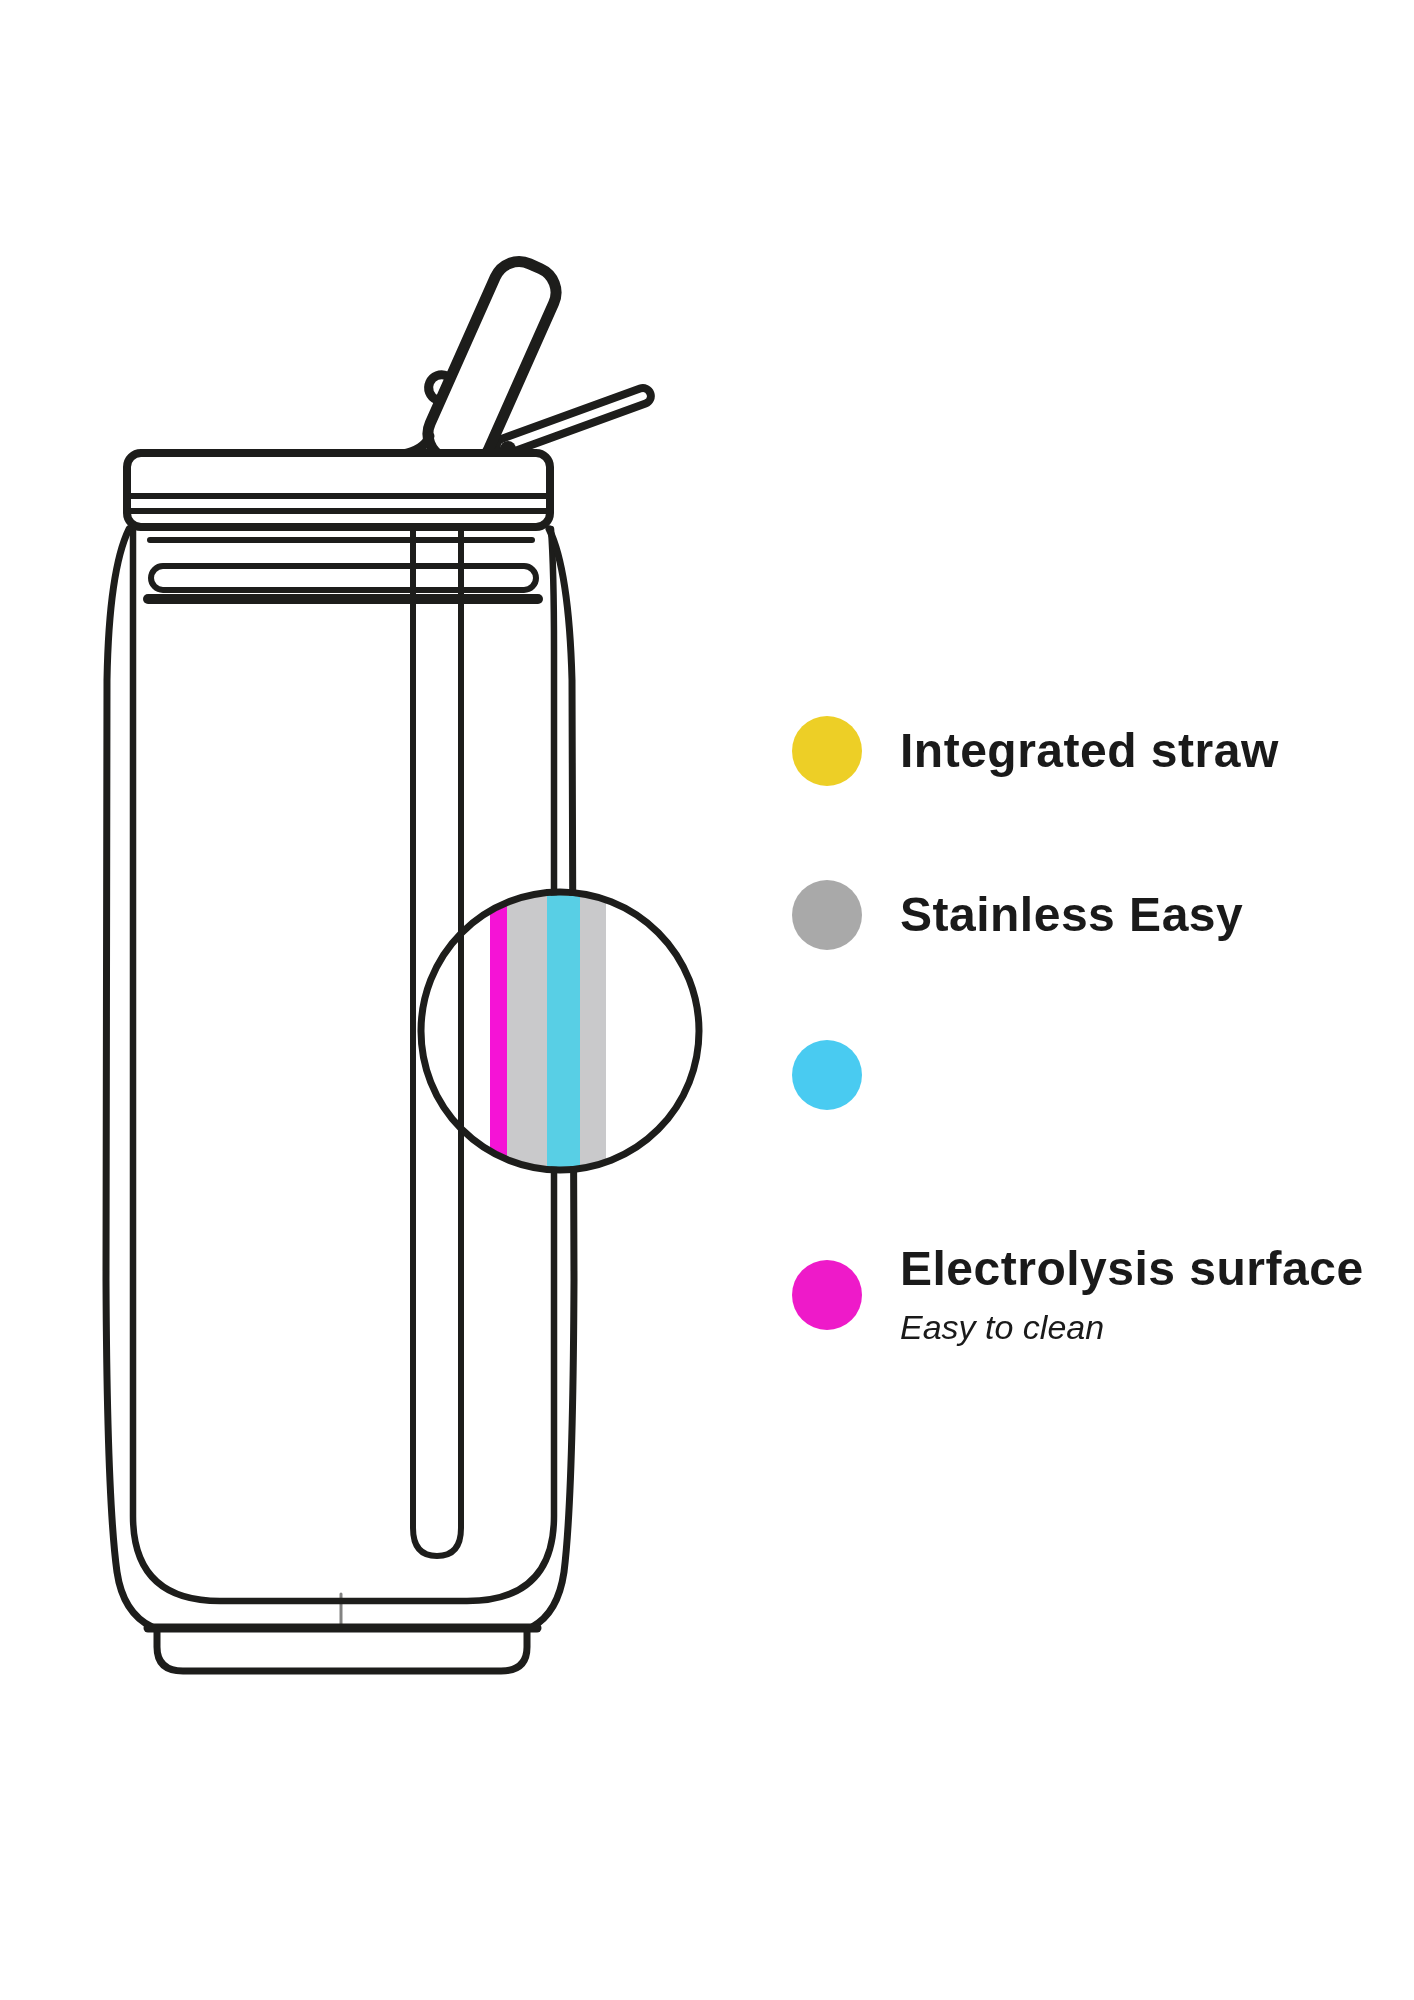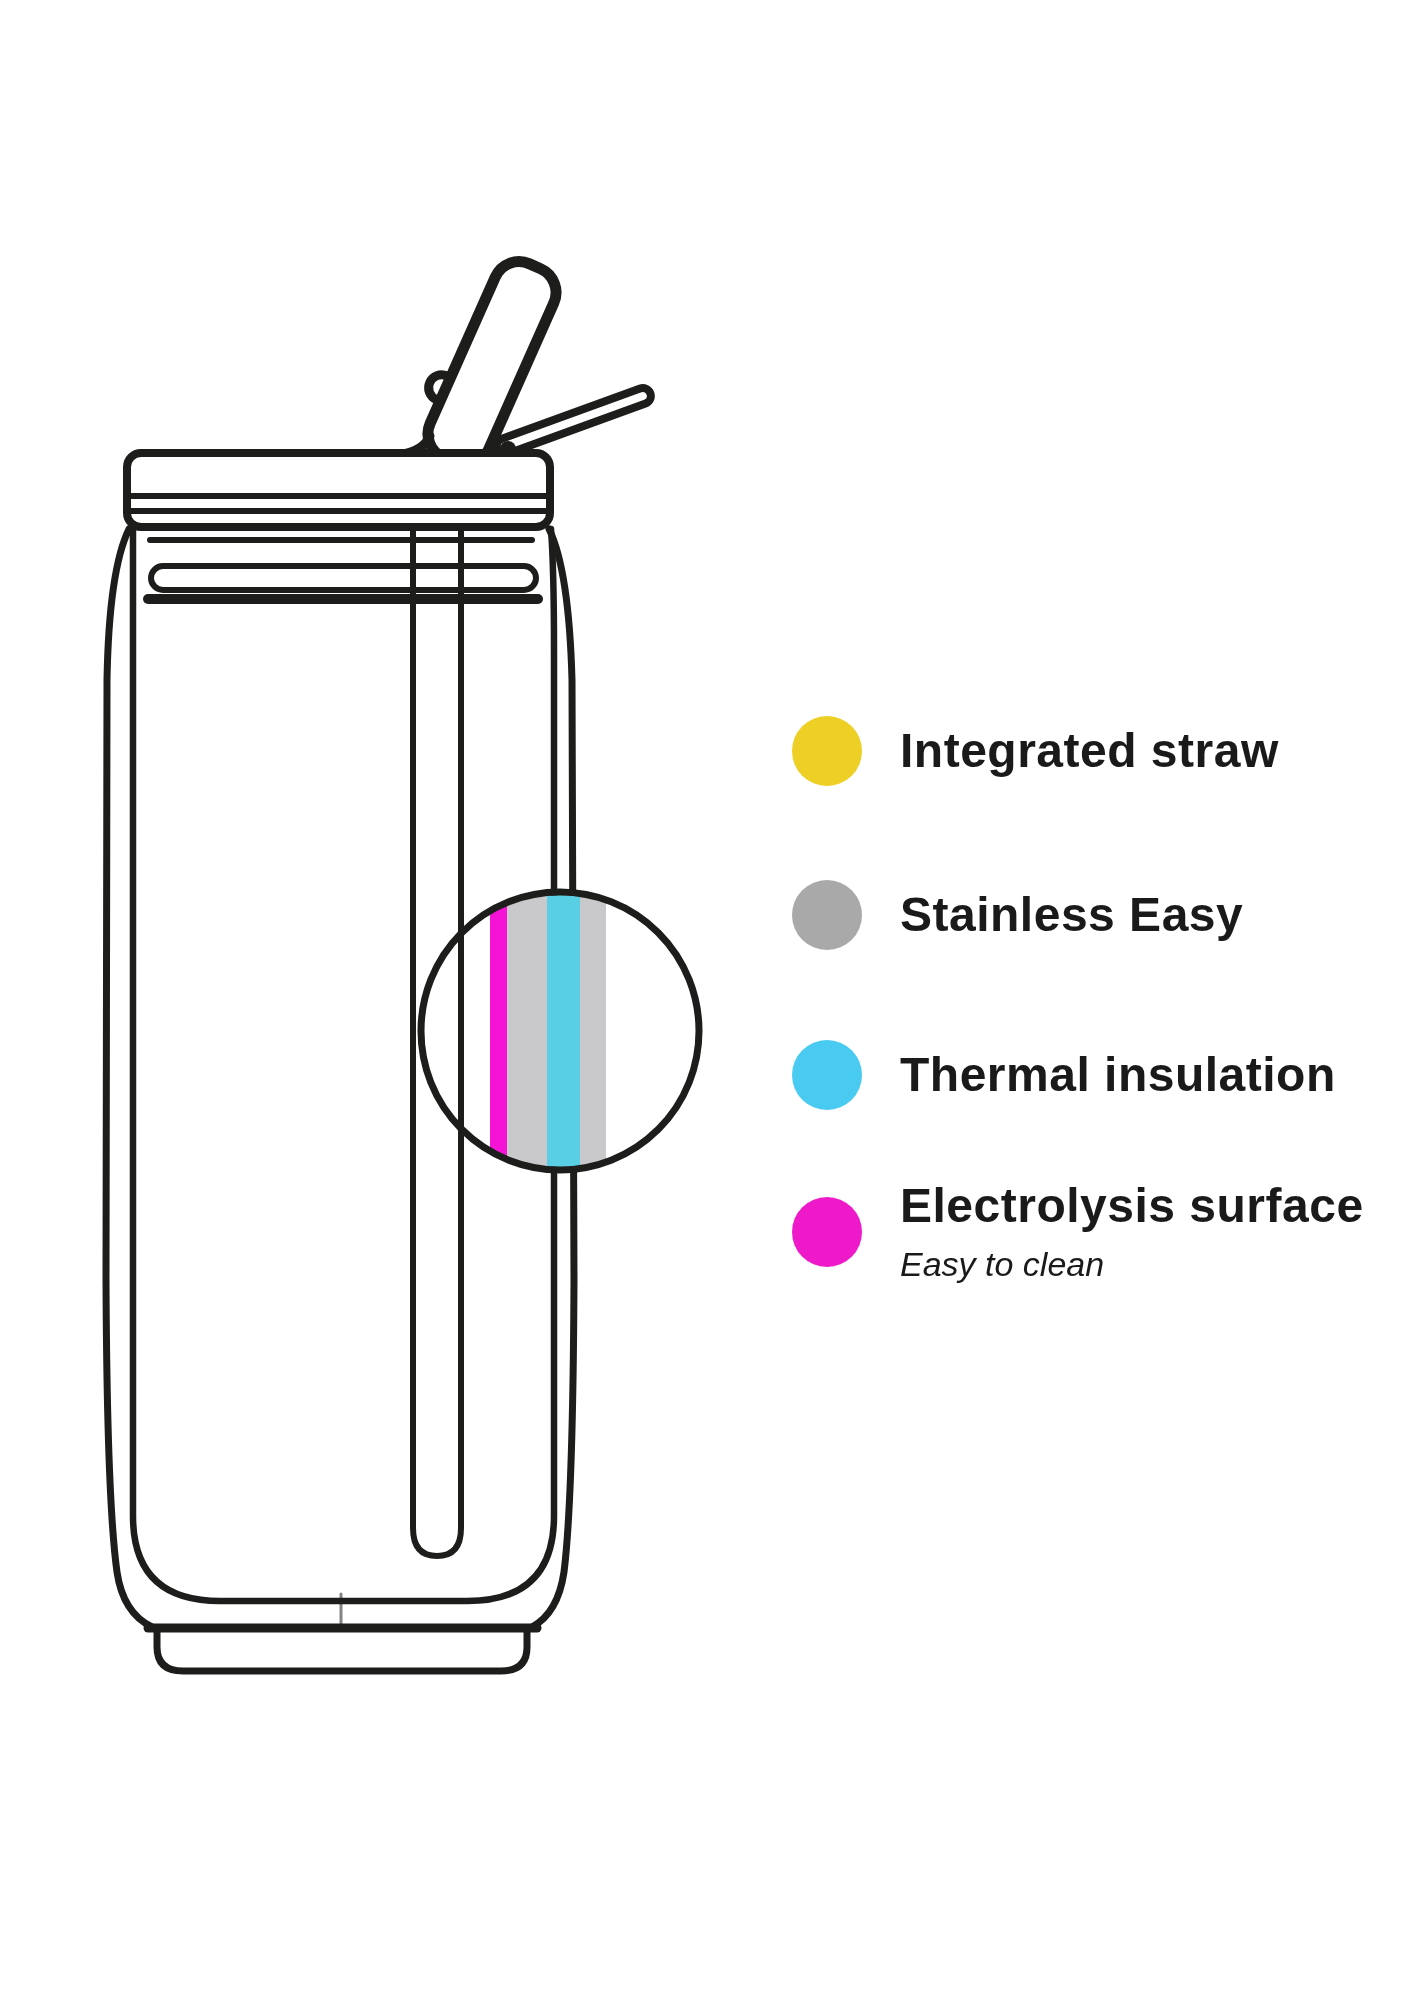--- a/index.html
+++ b/index.html
@@ -86,26 +86,23 @@
 
     <div class="legend-row" style="top:880px">
       <span class="dot" style="background:#A9A9A9"></span>
       <div class="labels">
         <div class="lbl">Stainless Easy</div>
       </div>
     </div>
 
     <div class="legend-row" style="top:1040px">
       <span class="dot" style="background:#49CBF1"></span>
-      <div class="labels">
-        <div class="lbl">Thermal insulation</div>
-      </div>
     </div>
 
-    <div class="legend-row" style="top:1197px">
+    <div class="legend-row" style="top:1260px">
       <span class="dot" style="background:#EE1AC9"></span>
       <div class="labels">
         <div class="lbl">Electrolysis surface</div>
         <div class="sub">Easy to clean</div>
       </div>
     </div>
 
   </div>
 </div>
 

